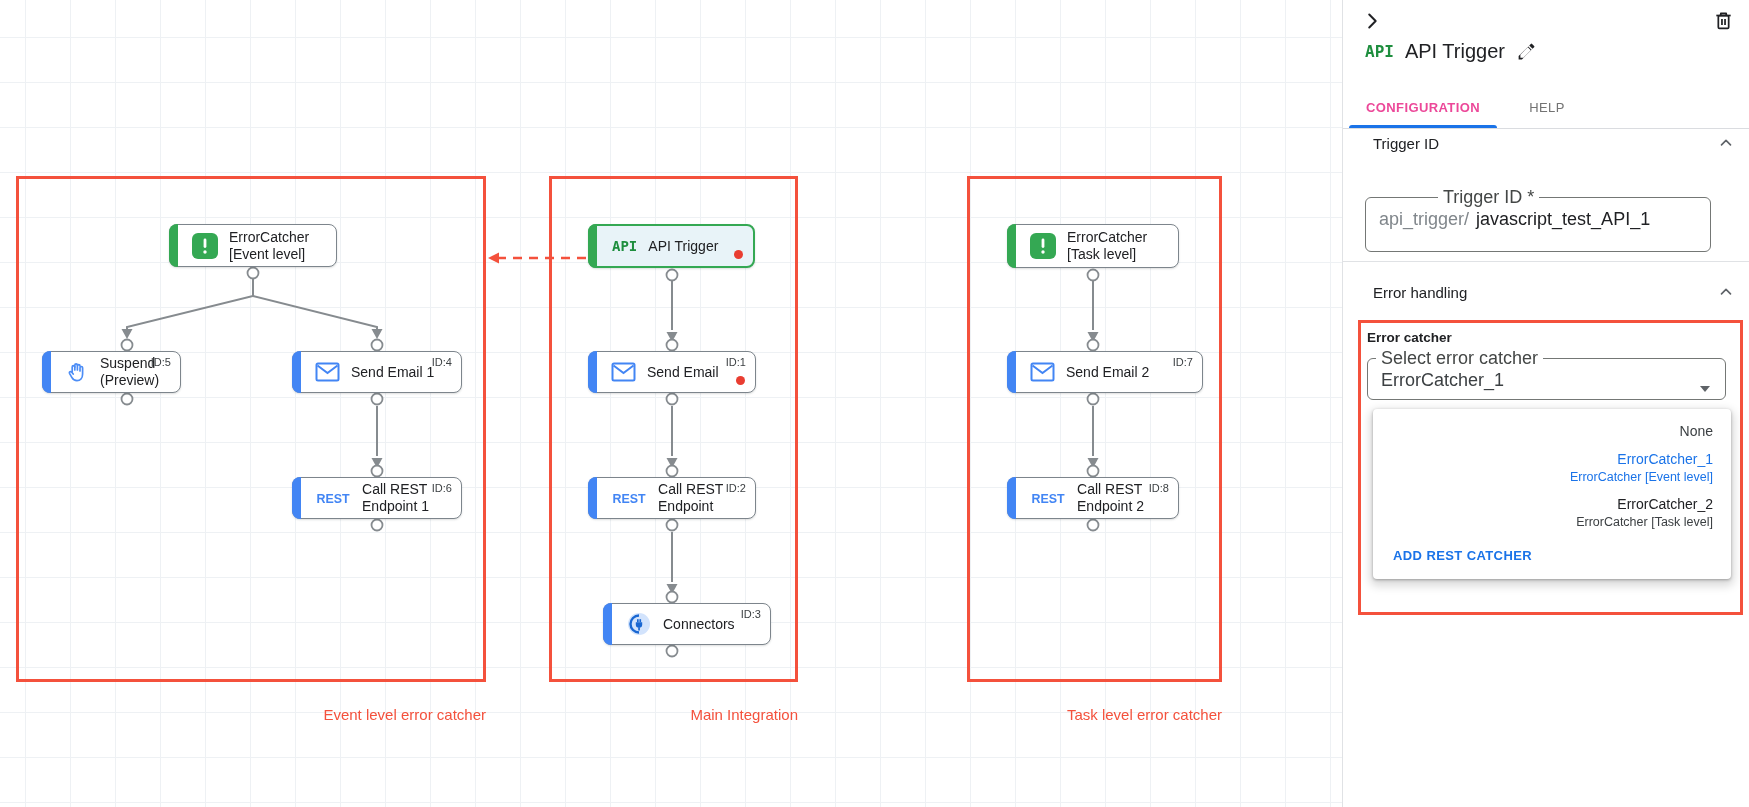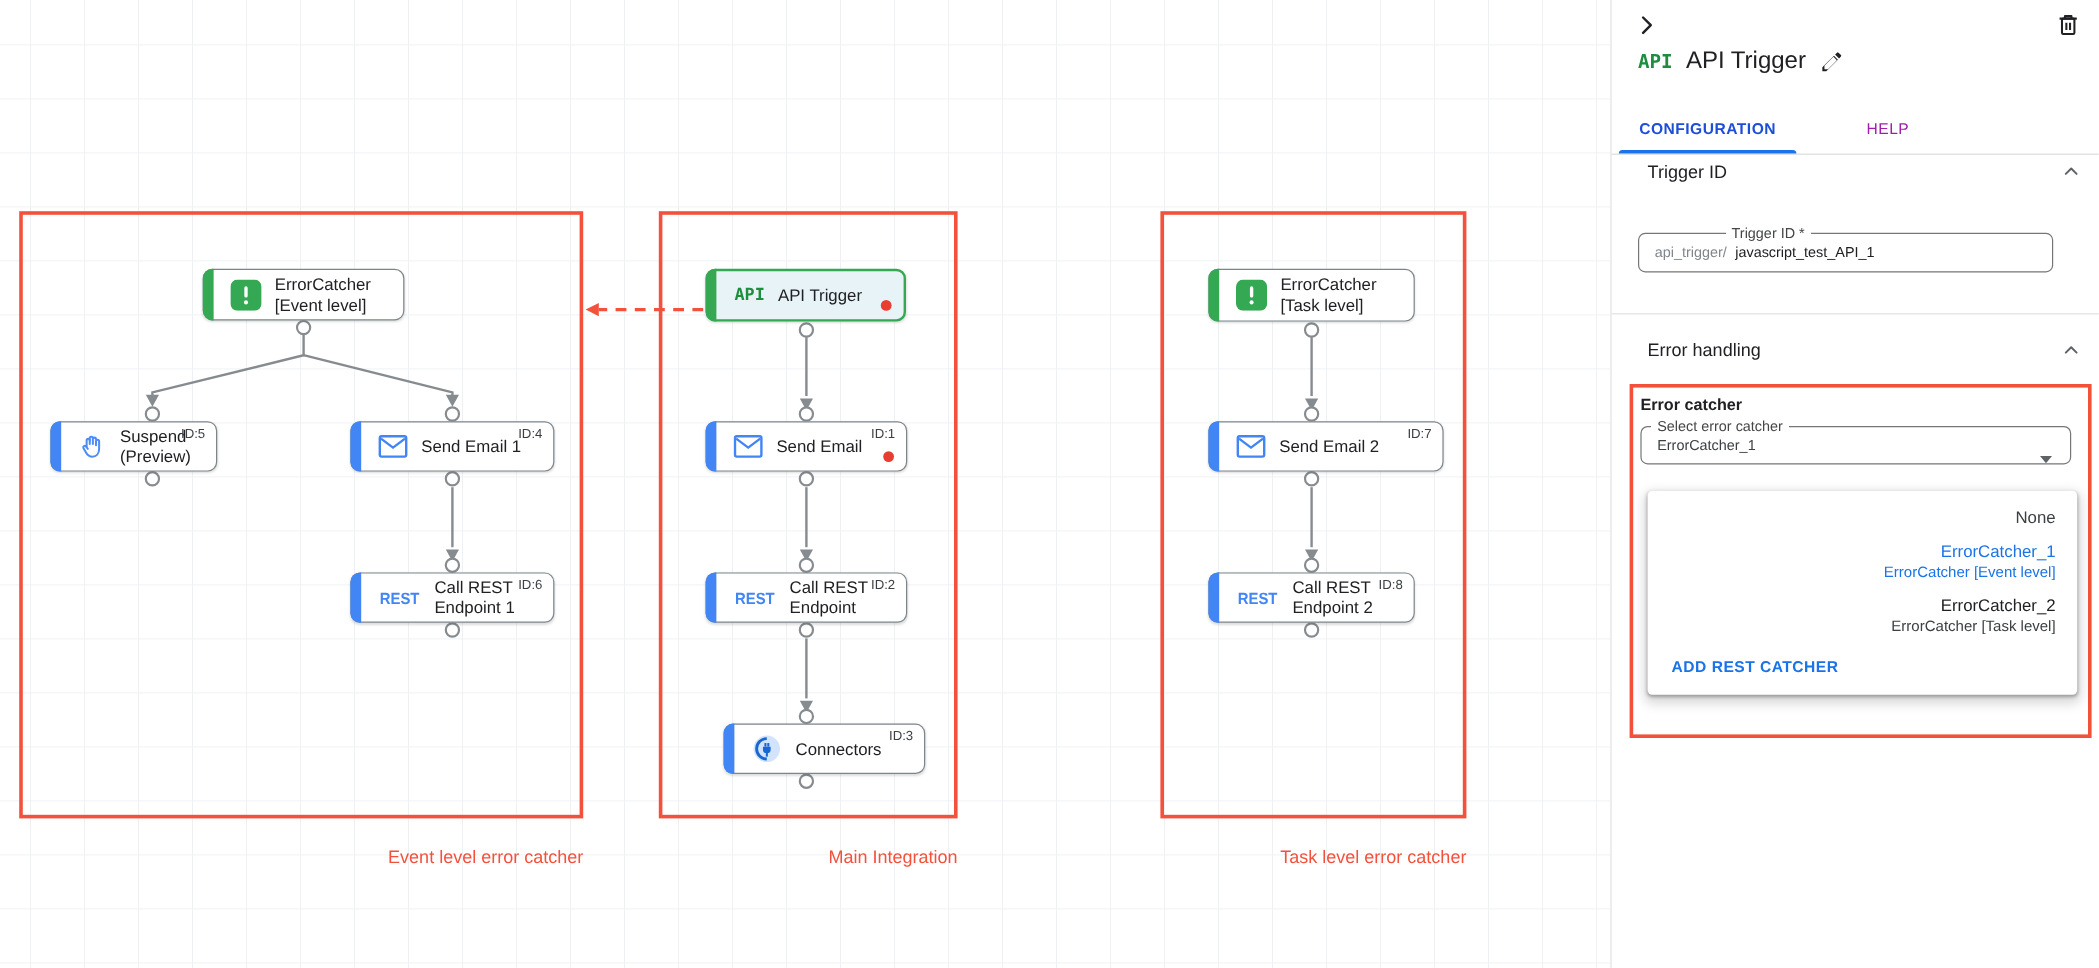--- a/index.html
+++ b/index.html
@@ -38,28 +38,28 @@
   
   .panel { position:absolute; left:1342px; top:0; width:407px; height:807px; background:#fff;
     border-left:1px solid #e0e2e5; }
   .icon-btn { position:absolute; background:none; border:none; padding:0; cursor:pointer; line-height:0; }
   .title-row { position:absolute; left:22px; top:40px; display:flex; align-items:center; gap:11px; }
   .api-badge { font-family:"DejaVu Sans Mono", monospace; font-weight:700; font-size:16px; color:#1e8e3e; }
   .panel-title { font-size:20px; color:#202124; }
   .tabs { position:absolute; left:0; top:86px; width:407px; height:43px; border-bottom:1px solid #dadce0; }
   .tab { position:absolute; top:0; height:42px; background:none; border:none; font-family:"Liberation Sans",sans-serif;
     font-size:13px; font-weight:700; letter-spacing:.4px; cursor:pointer; }
-  .tab.active { color:#1d4ed8; }
-  .tab.inactive { color:#a21caf; font-weight:500;text-align:right; }
+  .tab.active { color:#ec4899; }
+  .tab.inactive { color:#737373; font-weight:500; }
   .tab-underline { position:absolute; left:6px; bottom:0; width:148px; height:3px; background:#1a73e8; border-radius:3px 3px 0 0; }
   .section-row { position:absolute; left:30px; right:14px; display:flex; align-items:center; justify-content:space-between;gap:47px; }
   .section-title { font-size:15px; font-weight:500; color:#202124; }
   fieldset.outlined { position:absolute; border:1px solid #747775; border-radius:6px; margin:0; padding:0; background:#fff; }
-  fieldset.outlined legend { font-size:12px; color:#444746; font-weight:500; padding:0 5px; line-height:1; }
-  .field-row { display:flex; align-items:flex-end; padding:3px 0 9px 13px; font-size:12px; }
+  fieldset.outlined legend { font-size:18px; color:#444746; font-weight:500; padding:0 5px; line-height:1; }
+  .field-row { display:flex; align-items:flex-end; padding:3px 0 21px 13px; font-size:18px; }
   .prefix { color:#80868b; margin-right:7px; }
   .fvalue { color:#202124; }
   .divider { position:absolute; left:0; width:407px; height:1px; background:#e0e2e5; }
   .redbox { position:absolute; left:15px; top:320px; width:385px; height:295px; border:3px solid #f4513c; }
   .ec-label { position:absolute; left:6px; top:7px; font-size:13.5px; font-weight:700; color:#202124; }
   .caret { position:absolute; right:15px; top:19px; width:0; height:0;
     border-left:5.5px solid transparent; border-right:5.5px solid transparent; border-top:6px solid #5f6368; }
   .menu { position:absolute; left:12px; top:86px; width:358px; height:170px; background:#fff; border-radius:4px;
     box-shadow:0 1px 3px rgba(0,0,0,.3), 0 4px 10px 3px rgba(0,0,0,.15); padding-top:7px; }
   .menu-item { padding:7px 18px 5px 18px; cursor:pointer;text-align:right; }

